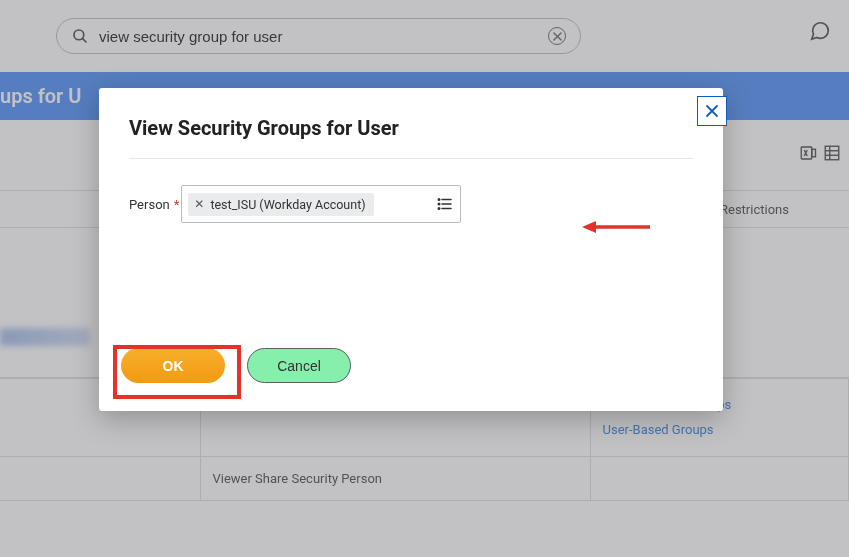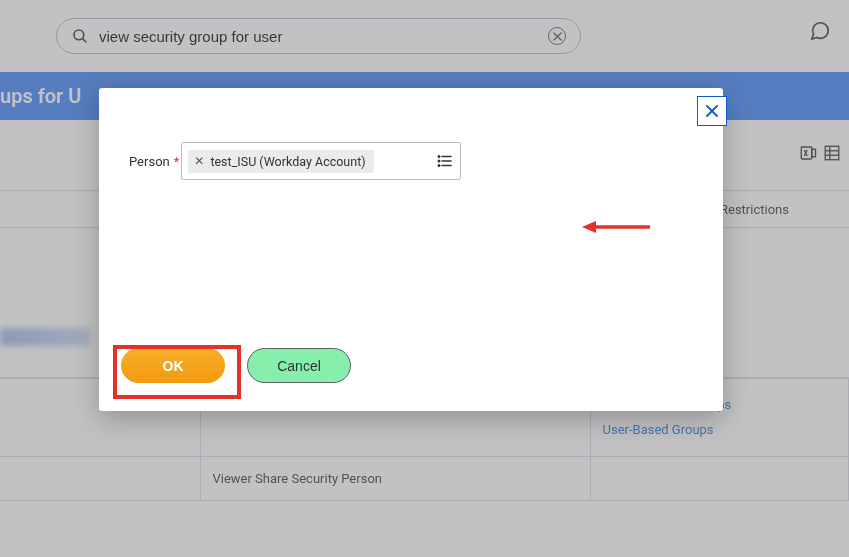--- a/index.html
+++ b/index.html
@@ -332,20 +332,21 @@
       <td>Viewer Share Security Person</td>
       <td></td>
     </tr>
   </tbody>
     </table>
 </div>
 
 <div class="dimmer"></div>
 
 <div class="modal">
+  <h2>View Security Groups for User</h2>
 
   <div class="form-row">
     <span class="form-label">
       <span>Person</span><span class="req">*</span>
     </span>
     <div class="chip-input">
       <span class="chip">
         <span class="x">✕</span>
         <span>test_ISU (Workday Account)</span>
       </span>

